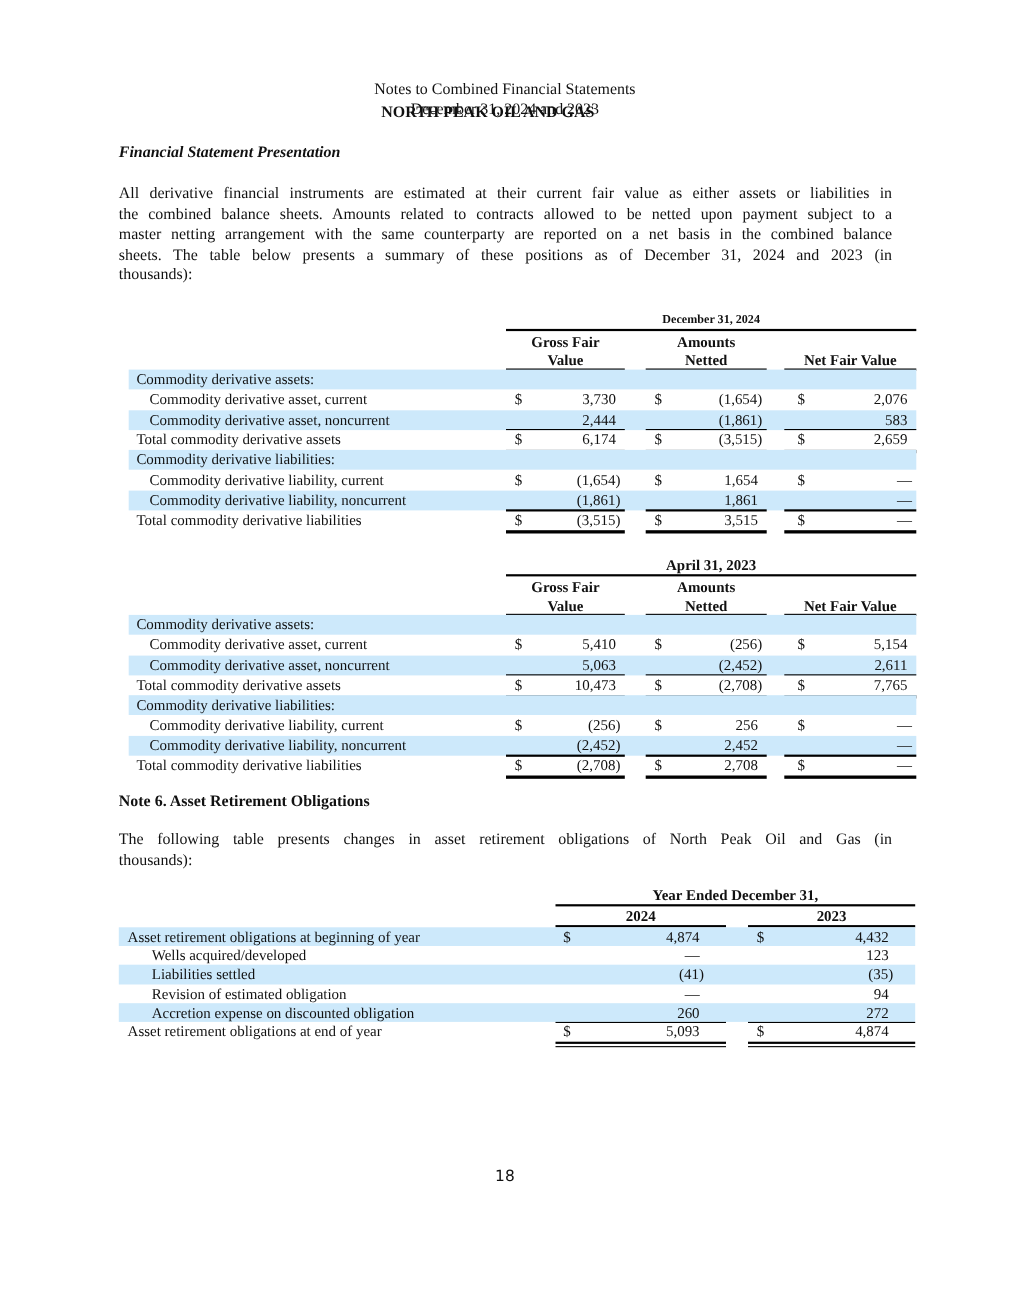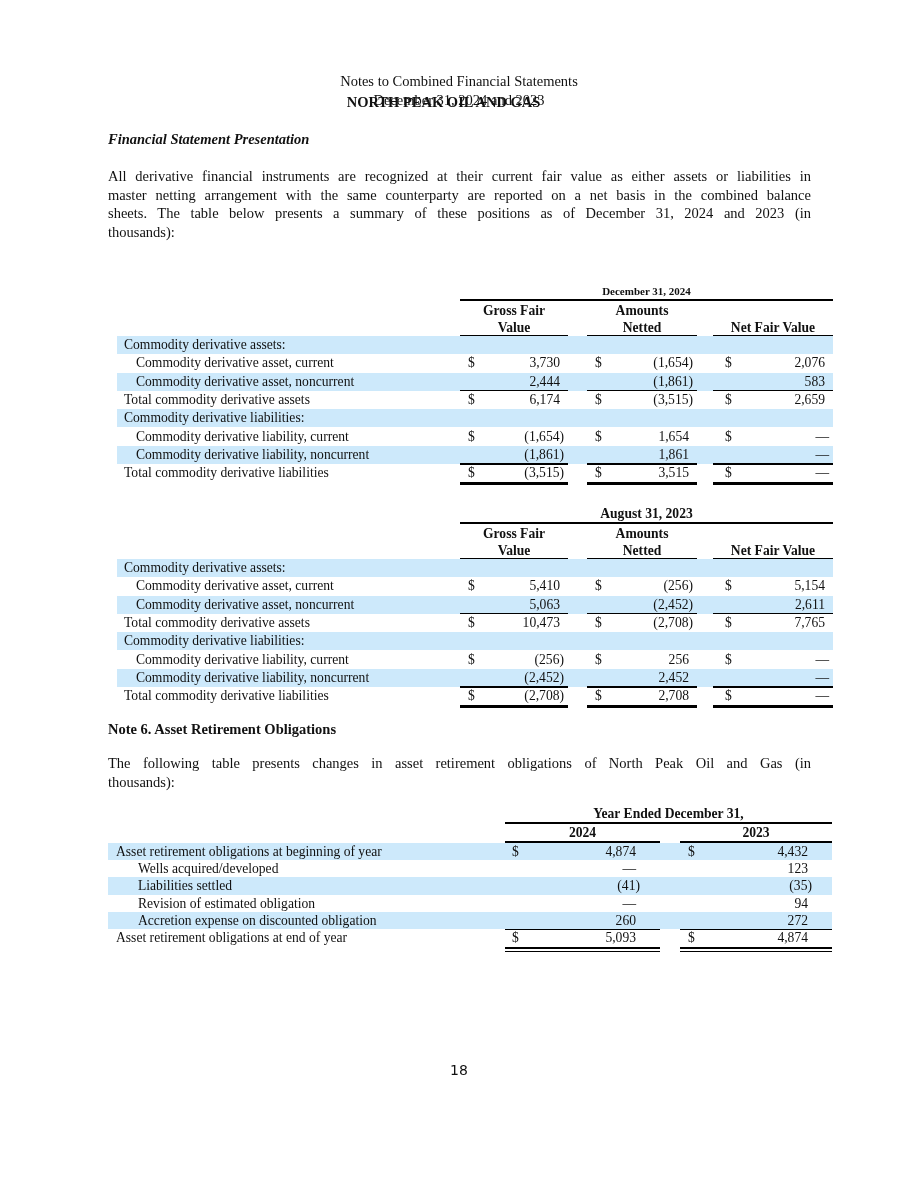--- a/index.html
+++ b/index.html
@@ -27,21 +27,22 @@
 </style>
 </head>
 <body>
 
 <div class="abs center hdr-title">NORTH PEAK OIL AND GAS</div>
 <div class="abs center hdr-sub" style="top:73px">Notes to Combined Financial Statements</div>
 <div class="abs center hdr-sub" style="top:92px">December 31, 2024 and 2023</div>
 
 <div class="abs section-title">Financial Statement Presentation</div>
 <div class="abs para" style="top:167px">
-  <div style="text-align-last:justify">All derivative financial instruments are recognized at their current fair value as either assets or liabilities in</div>
+  <div style="text-align-last:justify">All derivative financial instruments are estimated at their current fair value as either assets or liabilities in</div>
+  <div style="text-align-last:justify">the combined balance sheets. Amounts related to contracts allowed to be netted upon payment subject to a</div>
   <div style="text-align-last:justify">master netting arrangement with the same counterparty are reported on a net basis in the combined balance</div>
   <div style="text-align-last:justify">sheets. The table below presents a summary of these positions as of December 31, 2024 and 2023 (in</div>
   <div class="last">thousands):</div>
 </div>
 
 <div id="deriv-tables">
     <div>
       <div class="cell bold center" style="left:460px;width:373px;top:282px;font-size:11px;">December 31, 2024</div>
       <div class="line" style="left:460px;width:373px;top:299px;height:2px;"></div>
       <div class="cell bold center" style="left:460px;width:108px;top:302px;">Gross Fair</div>
@@ -102,21 +103,21 @@
       <div class="cell num" style="left:460px;width:104px;top:464.1px;">(3,515)</div>
       <div class="cell dollar" style="left:595px;top:464.1px;">$</div>
       <div class="cell num" style="left:587px;width:102px;top:464.1px;">3,515</div>
       <div class="cell dollar" style="left:725px;top:464.1px;">$</div>
       <div class="cell num" style="left:713px;width:116px;top:464.1px;">—</div>
       <div class="line" style="left:460px;width:108px;top:481.90000000000003px;height:3px;"></div>
       <div class="line" style="left:587px;width:110px;top:481.90000000000003px;height:3px;"></div>
       <div class="line" style="left:713px;width:120px;top:481.90000000000003px;height:3px;"></div>
     </div>
     <div>
-      <div class="cell bold center" style="left:460px;width:373px;top:505px;font-size:13.6px;">August 31, 2023</div>
+      <div class="cell bold center" style="left:460px;width:373px;top:505px;font-size:13.6px;">April 31, 2023</div>
       <div class="line" style="left:460px;width:373px;top:522px;height:2px;"></div>
       <div class="cell bold center" style="left:460px;width:108px;top:525px;">Gross Fair</div>
       <div class="cell bold center" style="left:460px;width:108px;top:542px;">Value</div>
       <div class="line" style="left:460px;width:108px;top:558px;height:2px;"></div>
       <div class="cell bold center" style="left:587px;width:110px;top:525px;">Amounts</div>
       <div class="cell bold center" style="left:587px;width:110px;top:542px;">Netted</div>
       <div class="line" style="left:587px;width:110px;top:558px;height:2px;"></div>
       <div class="cell bold center" style="left:713px;width:120px;top:525px;"></div>
       <div class="cell bold center" style="left:713px;width:120px;top:542px;">Net Fair Value</div>
       <div class="line" style="left:713px;width:120px;top:558px;height:2px;"></div>

